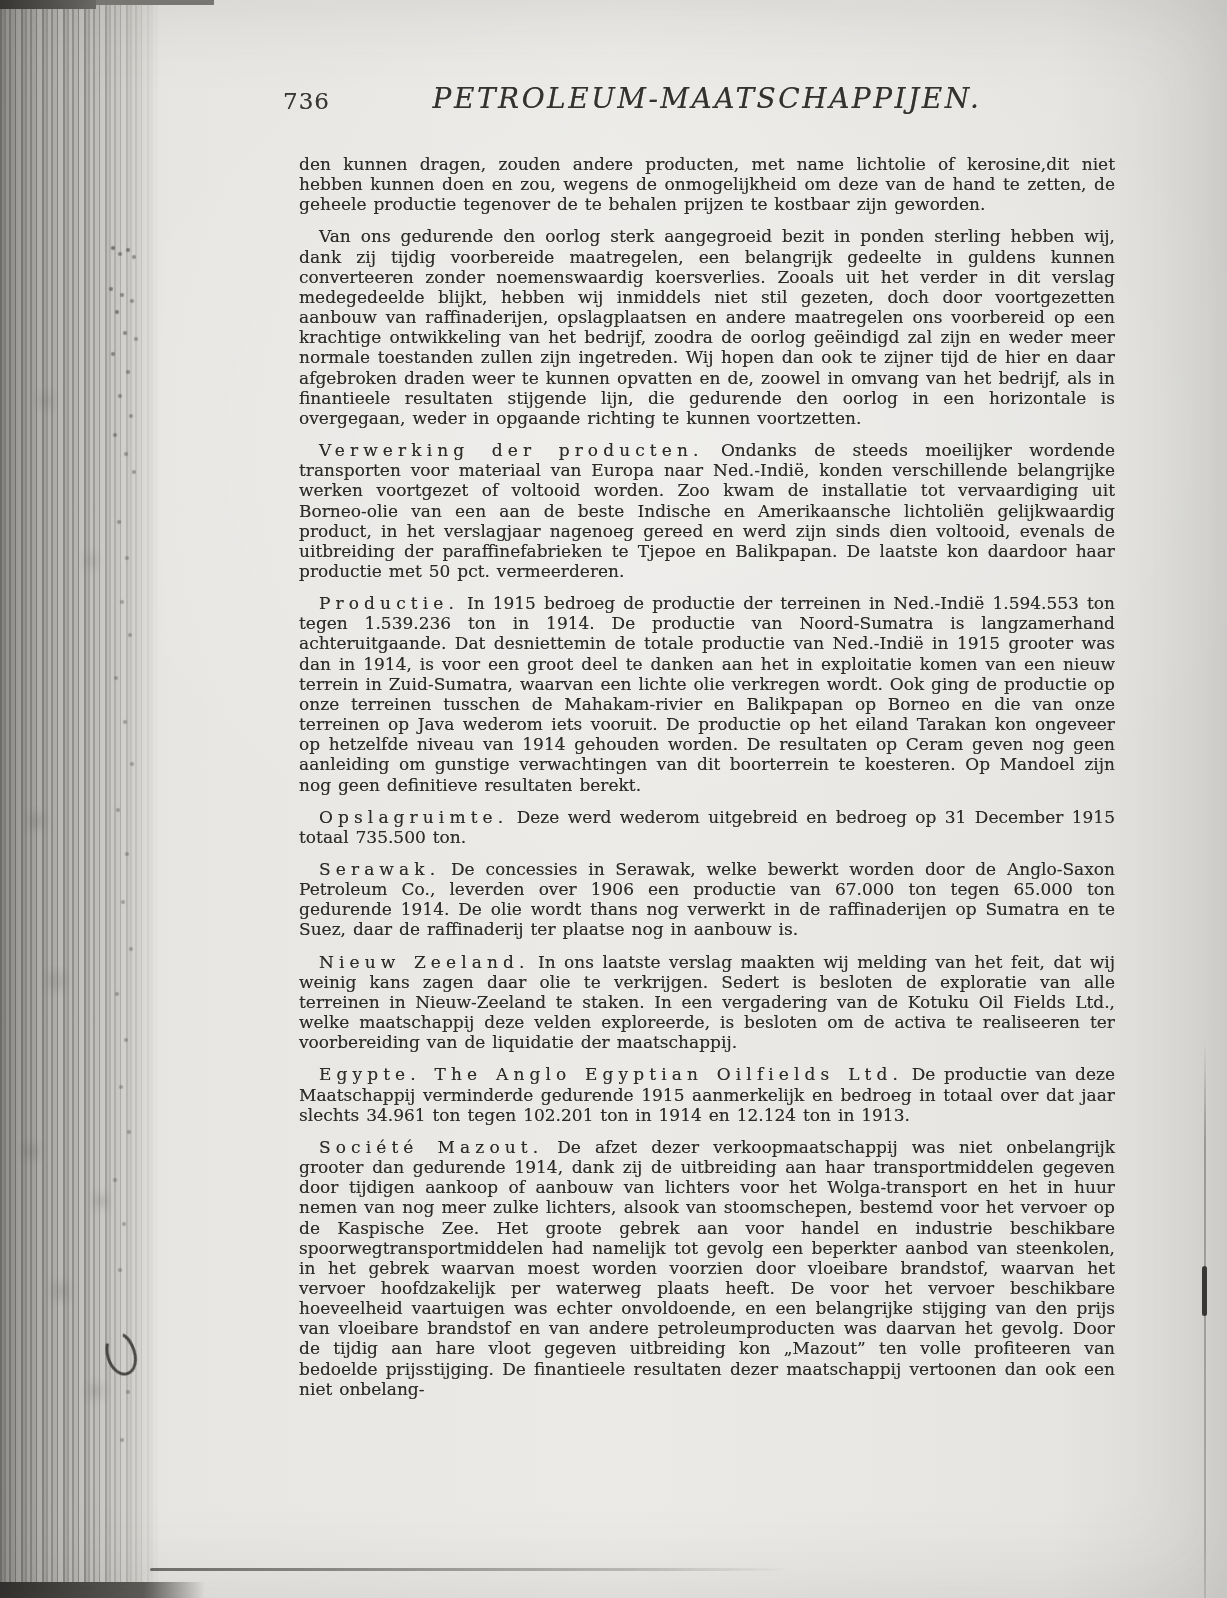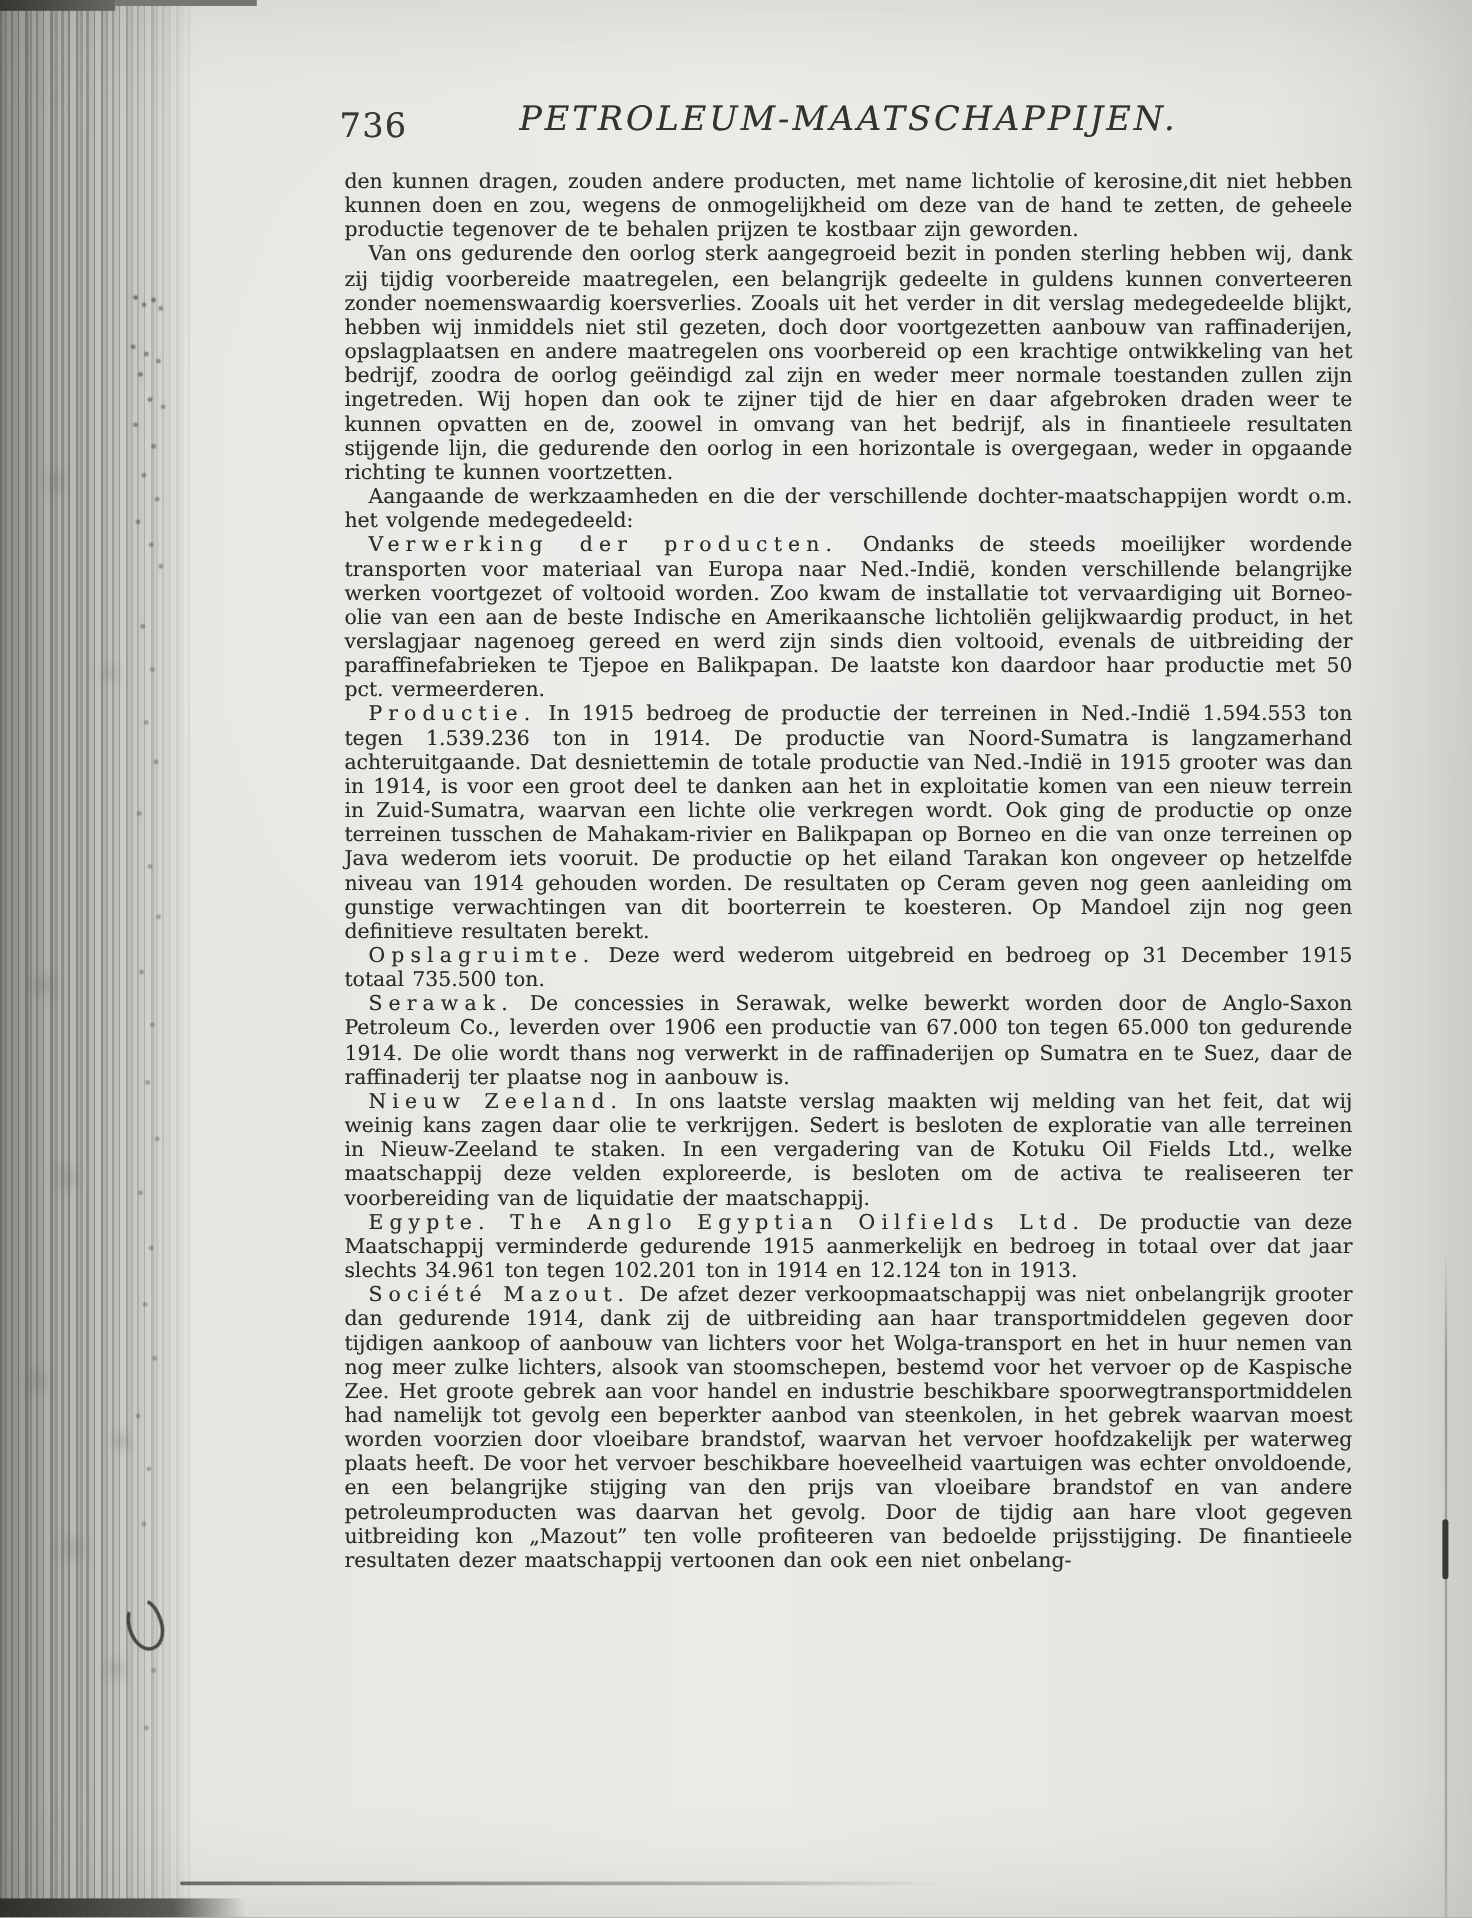--- a/index.html
+++ b/index.html
@@ -68,35 +68,35 @@
     border-radius:58% 42% 55% 45%; transform:rotate(-24deg); filter:blur(.4px); }
 
   
   .right-fold { position:absolute; left:1204px; top:1040px; width:2px; height:558px;
     background:linear-gradient(180deg, rgba(150,148,144,0), rgba(140,138,134,.75) 18%, rgba(150,148,144,.65) 90%, rgba(120,118,114,.25)); }
   .right-fold-dark { position:absolute; left:1202px; top:1266px; width:5px; height:50px; background:#383734; border-radius:3px; }
 
   
   .page-number {
     position:absolute; left:283px; top:88px;
-    font-size:28px; letter-spacing:1px; color:#3a3834;
+    font-size:23px; letter-spacing:1px; color:#3a3834;
     text-shadow:0 0 .5px rgba(45,43,40,.55);
   }
   .running-title {
     position:absolute; left:287px; top:82px; width:840px; text-align:center;
     font-style:italic; font-size:28px; letter-spacing:2.5px; color:#34322e;
     text-shadow:0 0 .5px rgba(45,43,40,.55);
   }
   .body-text {
     position:absolute; left:287px; top:142px; width:840px;
     font-size:17px; line-height:20.15px; text-align:justify;
     text-shadow:0 0 .5px rgba(45,43,40,.5);
     word-spacing:1.5px;
   }
-  .body-text p { margin:0; text-indent:20px; }
+  .body-text p { margin:12px; text-indent:20px; }
   .body-text p.no-indent { text-indent:0; }
   .lead { letter-spacing:.30em; }
 </style>
 </head>
 <body>
 
 <div class="scan">
 
   <div class="book-edge"></div>
   <div class="edge-cap"></div>
@@ -109,21 +109,20 @@
 
   <div class="right-fold"></div>
   <div class="right-fold-dark"></div>
 
   <div class="page-number">736</div>
   <div class="running-title">PETROLEUM-MAATSCHAPPIJEN.</div>
 
   <div class="body-text">
       <p class="no-indent"><span>den kunnen dragen, zouden andere producten, met name lichtolie of kerosine,dit niet hebben kunnen doen en zou, wegens de onmogelijkheid om deze van de hand te zetten, de geheele productie tegenover de te behalen prijzen te kostbaar zijn geworden.</span></p>
       <p><span>Van ons gedurende den oorlog sterk aangegroeid bezit in ponden sterling hebben wij, dank zij tijdig voorbereide maatregelen, een belangrijk gedeelte in guldens kunnen converteeren zonder noemenswaardig koersverlies. Zooals uit het verder in dit verslag medegedeelde blijkt, hebben wij inmiddels niet stil gezeten, doch door voortgezetten aanbouw van raffinaderijen, opslagplaatsen en andere maatregelen ons voorbereid op een krachtige ontwikkeling van het bedrijf, zoodra de oorlog geëindigd zal zijn en weder meer normale toestanden zullen zijn ingetreden. Wij hopen dan ook te zijner tijd de hier en daar afgebroken draden weer te kunnen opvatten en de, zoowel in omvang van het bedrijf, als in finantieele resultaten stijgende lijn, die gedurende den oorlog in een horizontale is overgegaan, weder in opgaande richting te kunnen voortzetten.</span></p>
-      <p><span>Aangaande de werkzaamheden en die der verschillende dochter-maatschappijen wordt o.m. het volgende medegedeeld:</span></p>
       <p><span class="lead">Verwerking der producten.</span> <span>Ondanks de steeds moeilijker wordende transporten voor materiaal van Europa naar Ned.-Indië, konden verschillende belangrijke werken voortgezet of voltooid worden. Zoo kwam de installatie tot vervaardiging uit Borneo-olie van een aan de beste Indische en Amerikaansche lichtoliën gelijkwaardig product, in het verslagjaar nagenoeg gereed en werd zijn sinds dien voltooid, evenals de uitbreiding der paraffinefabrieken te Tjepoe en Balikpapan. De laatste kon daardoor haar productie met 50 pct. vermeerderen.</span></p>
       <p><span class="lead">Productie.</span> <span>In 1915 bedroeg de productie der terreinen in Ned.-Indië 1.594.553 ton tegen 1.539.236 ton in 1914. De productie van Noord-Sumatra is langzamerhand achteruitgaande. Dat desniettemin de totale productie van Ned.-Indië in 1915 grooter was dan in 1914, is voor een groot deel te danken aan het in exploitatie komen van een nieuw terrein in Zuid-Sumatra, waarvan een lichte olie verkregen wordt. Ook ging de productie op onze terreinen tusschen de Mahakam-rivier en Balikpapan op Borneo en die van onze terreinen op Java wederom iets vooruit. De productie op het eiland Tarakan kon ongeveer op hetzelfde niveau van 1914 gehouden worden. De resultaten op Ceram geven nog geen aanleiding om gunstige verwachtingen van dit boorterrein te koesteren. Op Mandoel zijn nog geen definitieve resultaten berekt.</span></p>
       <p><span class="lead">Opslagruimte.</span> <span>Deze werd wederom uitgebreid en bedroeg op 31 December 1915 totaal 735.500 ton.</span></p>
       <p><span class="lead">Serawak.</span> <span>De concessies in Serawak, welke bewerkt worden door de Anglo-Saxon Petroleum Co., leverden over 1906 een productie van 67.000 ton tegen 65.000 ton gedurende 1914. De olie wordt thans nog verwerkt in de raffinaderijen op Sumatra en te Suez, daar de raffinaderij ter plaatse nog in aanbouw is.</span></p>
       <p><span class="lead">Nieuw Zeeland.</span> <span>In ons laatste verslag maakten wij melding van het feit, dat wij weinig kans zagen daar olie te verkrijgen. Sedert is besloten de exploratie van alle terreinen in Nieuw-Zeeland te staken. In een vergadering van de Kotuku Oil Fields Ltd., welke maatschappij deze velden exploreerde, is besloten om de activa te realiseeren ter voorbereiding van de liquidatie der maatschappij.</span></p>
       <p><span class="lead">Egypte. The Anglo Egyptian Oilfields Ltd.</span> <span>De productie van deze Maatschappij verminderde gedurende 1915 aanmerkelijk en bedroeg in totaal over dat jaar slechts 34.961 ton tegen 102.201 ton in 1914 en 12.124 ton in 1913.</span></p>
       <p><span class="lead">Société Mazout.</span> <span>De afzet dezer verkoopmaatschappij was niet onbelangrijk grooter dan gedurende 1914, dank zij de uitbreiding aan haar transportmiddelen gegeven door tijdigen aankoop of aanbouw van lichters voor het Wolga-transport en het in huur nemen van nog meer zulke lichters, alsook van stoomschepen, bestemd voor het vervoer op de Kaspische Zee. Het groote gebrek aan voor handel en industrie beschikbare spoorwegtransportmiddelen had namelijk tot gevolg een beperkter aanbod van steenkolen, in het gebrek waarvan moest worden voorzien door vloeibare brandstof, waarvan het vervoer hoofdzakelijk per waterweg plaats heeft. De voor het vervoer beschikbare hoeveelheid vaartuigen was echter onvoldoende, en een belangrijke stijging van den prijs van vloeibare brandstof en van andere petroleumproducten was daarvan het gevolg. Door de tijdig aan hare vloot gegeven uitbreiding kon „Mazout” ten volle profiteeren van bedoelde prijsstijging. De finantieele resultaten dezer maatschappij vertoonen dan ook een niet onbelang-</span></p>
     </div>
 
 </div>

